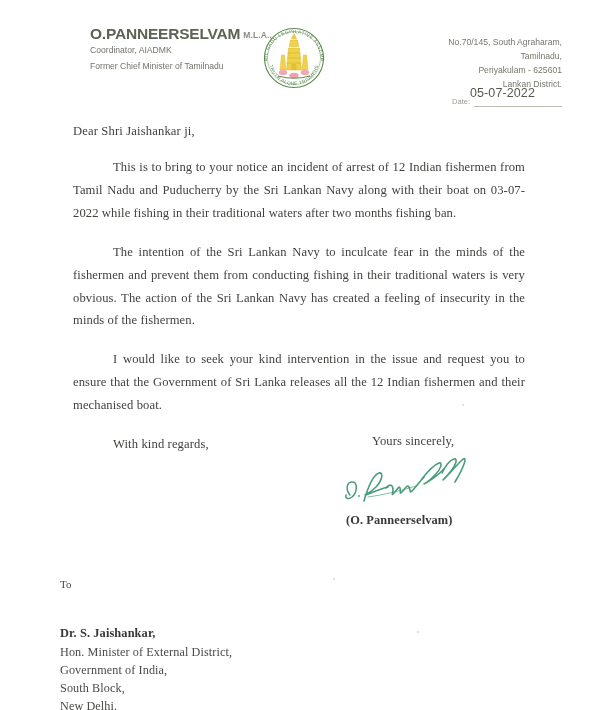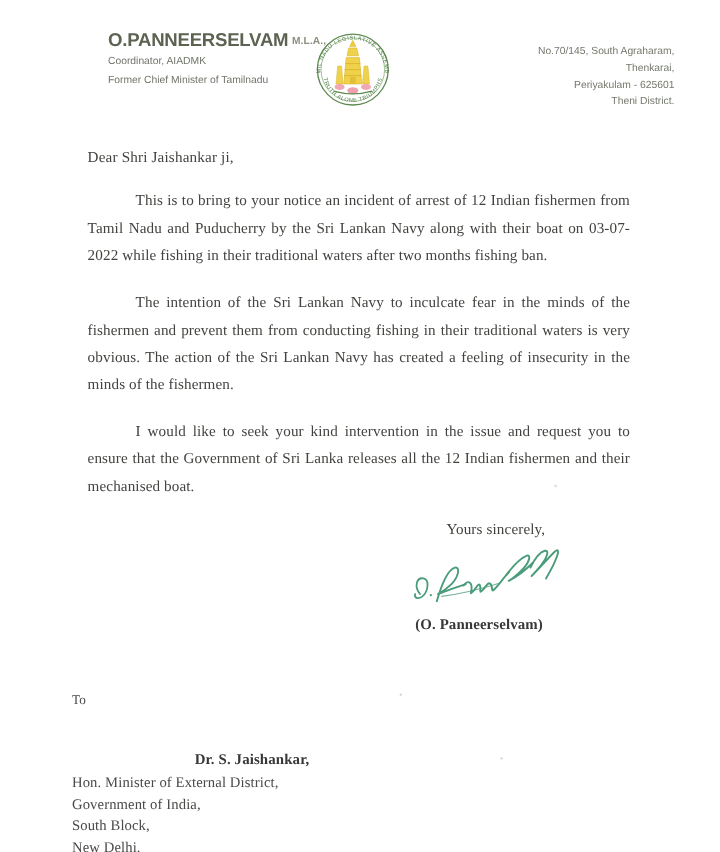--- a/index.html
+++ b/index.html
@@ -193,21 +193,20 @@
     color: #484846;
     letter-spacing: 0.1px;
     margin-bottom: 36px;
   }
   .rcp-name {
     font-size: 12.4px;
     font-weight: bold;
     color: #37373a;
     letter-spacing: 0.1px;
     margin-bottom: 2px;
-    text-align: center;
   }
   .rcp-line {
     font-size: 12.2px;
     color: #4a4a48;
     line-height: 1.48;
     letter-spacing: 0.1px;
   }
 
   
   .speck {
@@ -261,32 +260,38 @@
           <ellipse cx="27" cy="52.4" rx="4.2" ry="2.6" fill="#f0a8b4"></ellipse>
           <ellipse cx="49" cy="52.4" rx="4.2" ry="2.6" fill="#f0a8b4"></ellipse>
           <ellipse cx="38" cy="55.5" rx="4.6" ry="2.8" fill="#ef9fae"></ellipse>
           <path d="M22,56 Q38,60.5 54,56" fill="none" stroke="#5c8a4e" stroke-width="1"></path>
         </g>
       </svg>
     </div>
 
     <div class="lh-address">
       <div>No.70/145, South Agraharam,</div>
-      <div>Thenkarai,</div>
+      <div>Tamilnadu,</div>
       <div>Periyakulam - 625601</div>
-      <div>Theni District.</div>
+      <div>Lankan District.</div>
     </div>
   </div>
 
+  <div class="date-block">
+    <span class="date-label">Date:</span>
+    <span class="date-rule"></span>
+    <span class="date-value">05-07-2022</span>
+  </div>
 
   <div class="body-area">
     <div class="salutation">Dear Shri Jaishankar ji,</div>
     <p class="para">This is to bring to your notice an incident of arrest of 12 Indian fishermen from Tamil Nadu and Puducherry by the Sri Lankan Navy along with their boat on 03-07-2022 while fishing in their traditional waters after two months fishing ban.</p>
     <p class="para">The intention of the Sri Lankan Navy to inculcate fear in the minds of the fishermen and prevent them from conducting fishing in their traditional waters is very obvious. The action of the Sri Lankan Navy has created a feeling of insecurity in the minds of the fishermen.</p>
     <p class="para">I would like to seek your kind intervention in the issue and request you to ensure that the Government of Sri Lanka releases all the 12 Indian fishermen and their mechanised boat.</p>
+    <div class="regards">With kind regards,</div>
   </div>
 
   <div class="sign-block">
     <div class="sign-closing">Yours sincerely,</div>
     <div class="sign-mark">
       <svg width="140" height="62" viewBox="0 0 140 62" xmlns="http://www.w3.org/2000/svg">
         <g fill="none" stroke="#4a9c7a" stroke-linecap="round" stroke-linejoin="round">
           <path d="M12,44 C7,38 9,30 15,31 C20,32 19,42 14,46 C10,49 7,47 8,44" stroke-width="1.5"></path>
           <circle cx="21" cy="45" r="0.9" fill="#4a9c7a" stroke="none"></circle>
           <path d="M26,50 C30,36 35,24 41,22 C46,21 44,30 38,36 C33,41 29,43 27,44 C33,42 42,38 50,36" stroke-width="1.6"></path>

